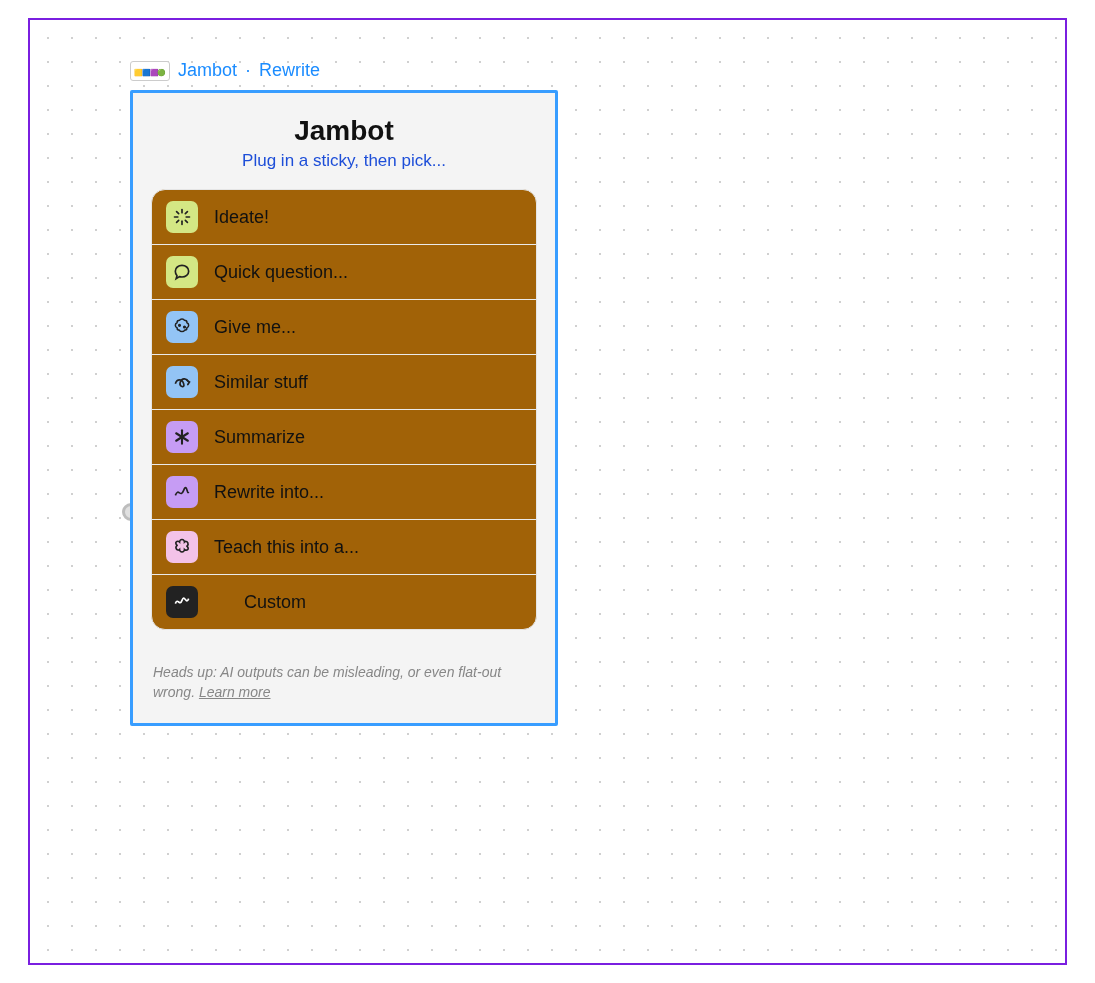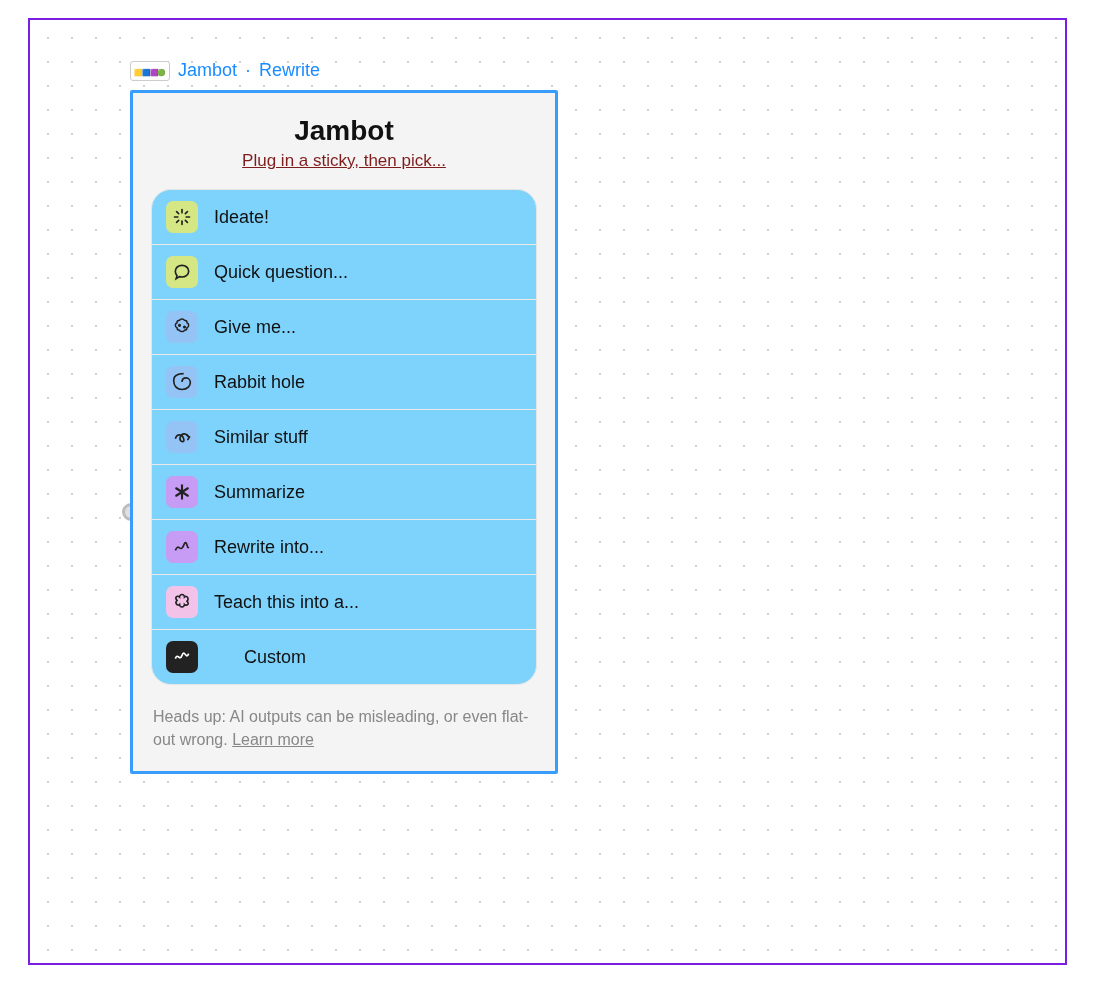--- a/index.html
+++ b/index.html
@@ -64,29 +64,28 @@
   .panel-title {
     text-align: center;
     font-size: 28px;
     font-weight: 700;
     color: #111;
     margin-top: 4px;
   }
   .panel-sub {
     text-align: center;
     font-size: 17px;
-    color: #7f1d1d;
+    color: #1d4ed8;
     margin-top: 4px;
     margin-bottom: 18px;
-    text-decoration: underline;
   }
   .action-list {
-    background: #7dd3fc;
+    background: #a16207;
     border: 1px solid #e5e5e5;
-    border-radius: 20px;
+    border-radius: 14px;
     overflow: hidden;
   }
   .action-item {
     display: flex;
     align-items: center;
     gap: 16px;
     padding: 11px 14px;
     border-bottom: 1px solid #eaeaea;
     cursor: pointer;
     font-size: 18px;
@@ -103,25 +102,26 @@
     justify-content: center;
   }
   .action-icon svg { width: 20px; height: 20px; display:block; }
   .ic-green  { background: #d4e784; }
   .ic-blue   { background: #93c4f5; }
   .ic-purple { background: #c69cf4; }
   .ic-pink   { background: #f3c2e8; }
   .ic-black  { background: #222; }
   .ic-black svg { stroke:#fff; }
   .footer {
-    font-size: 16px;
+    font-size: 14px;
     color: #878787;
-    margin-top: 20px;
+    margin-top: 32px;
     line-height: 1.45;
     padding: 0 2px;
+    font-style: italic;
   }
   .footer a { color: #878787; text-decoration: underline; cursor:pointer; }
   .connector-dot {
     position: absolute;
     top: 483px;
     left: 92px;
     width: 18px;
     height: 18px;
     border-radius: 50%;
     background: #e0e0e0;
@@ -180,28 +180,20 @@
           <span class="action-icon ic-blue">
             <svg viewBox="0 0 24 24" fill="none" stroke="#222" stroke-width="1.8">
               <path d="M9 4c-2 0-3 1.5-3 3-1.5.5-2 2-2 3s.5 2.5 2 3c0 2 1.5 3 3 3 .5 1 1.5 1.5 3 1.5s2.5-.5 3-1.5c2 0 3-1 3-3 1.5-.5 2-2 2-3s-.5-2.5-2-3c0-1.5-1-3-3-3-.5-1-1.5-1.5-3-1.5S9.5 3 9 4z"></path>
               <circle cx="9" cy="10" r="1"></circle>
                 <circle cx="15" cy="12" r="1"></circle>
             </svg>
           </span>
           <span class="action-label">Give me...</span>
         </div>
 
-        <div class="action-item">
-          <span class="action-icon ic-blue">
-            <svg viewBox="0 0 24 24" fill="none" stroke="#222" stroke-width="2">
-              <path d="M12 12c0-3 2-5 5-5s5 3 5 6-3 8-10 8S2 16 2 10 7 2 14 2"></path>
-            </svg>
-          </span>
-          <span class="action-label">Rabbit hole</span>
-        </div>
 
         <div class="action-item">
           <span class="action-icon ic-blue">
             <svg viewBox="0 0 24 24" fill="none" stroke="#222" stroke-width="2">
               <path d="M4 14c2-6 8-6 10 0s-6 4-4-2 8-4 10 0"></path>
               <path d="M18 10l3 2-2 3" stroke-linecap="round"></path>
             </svg>
           </span>
           <span class="action-label">Similar stuff</span>
         </div>

